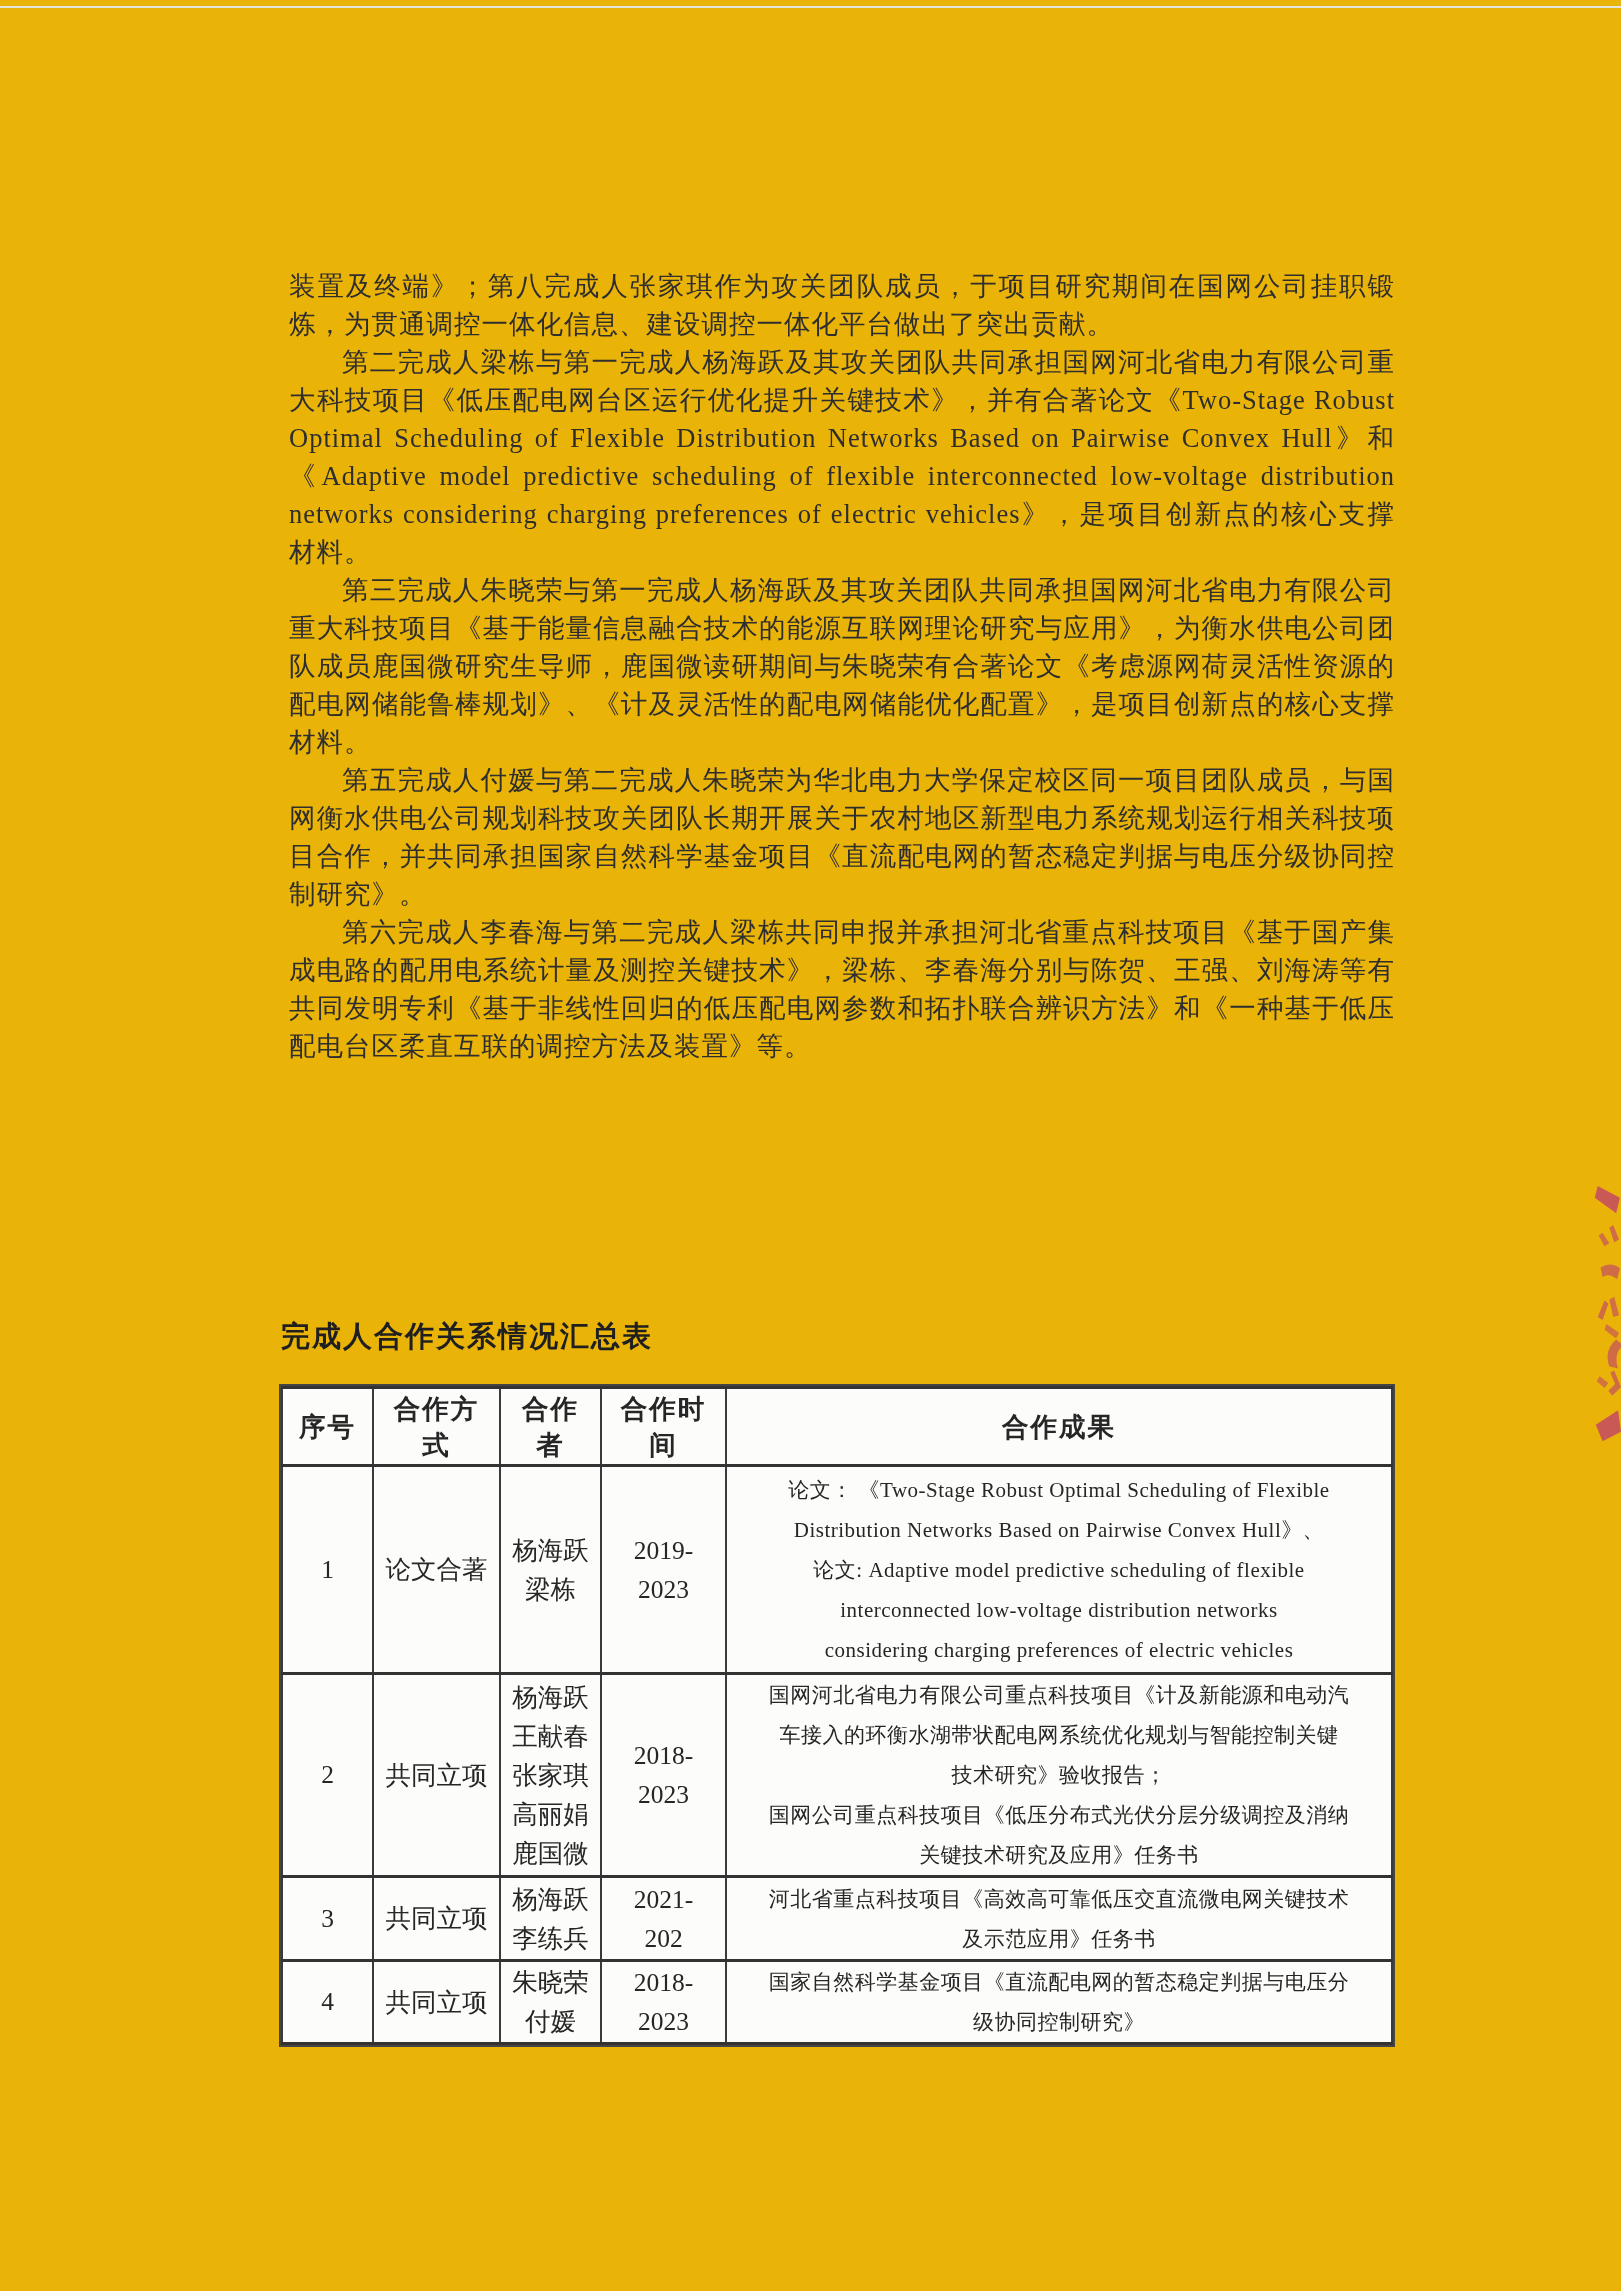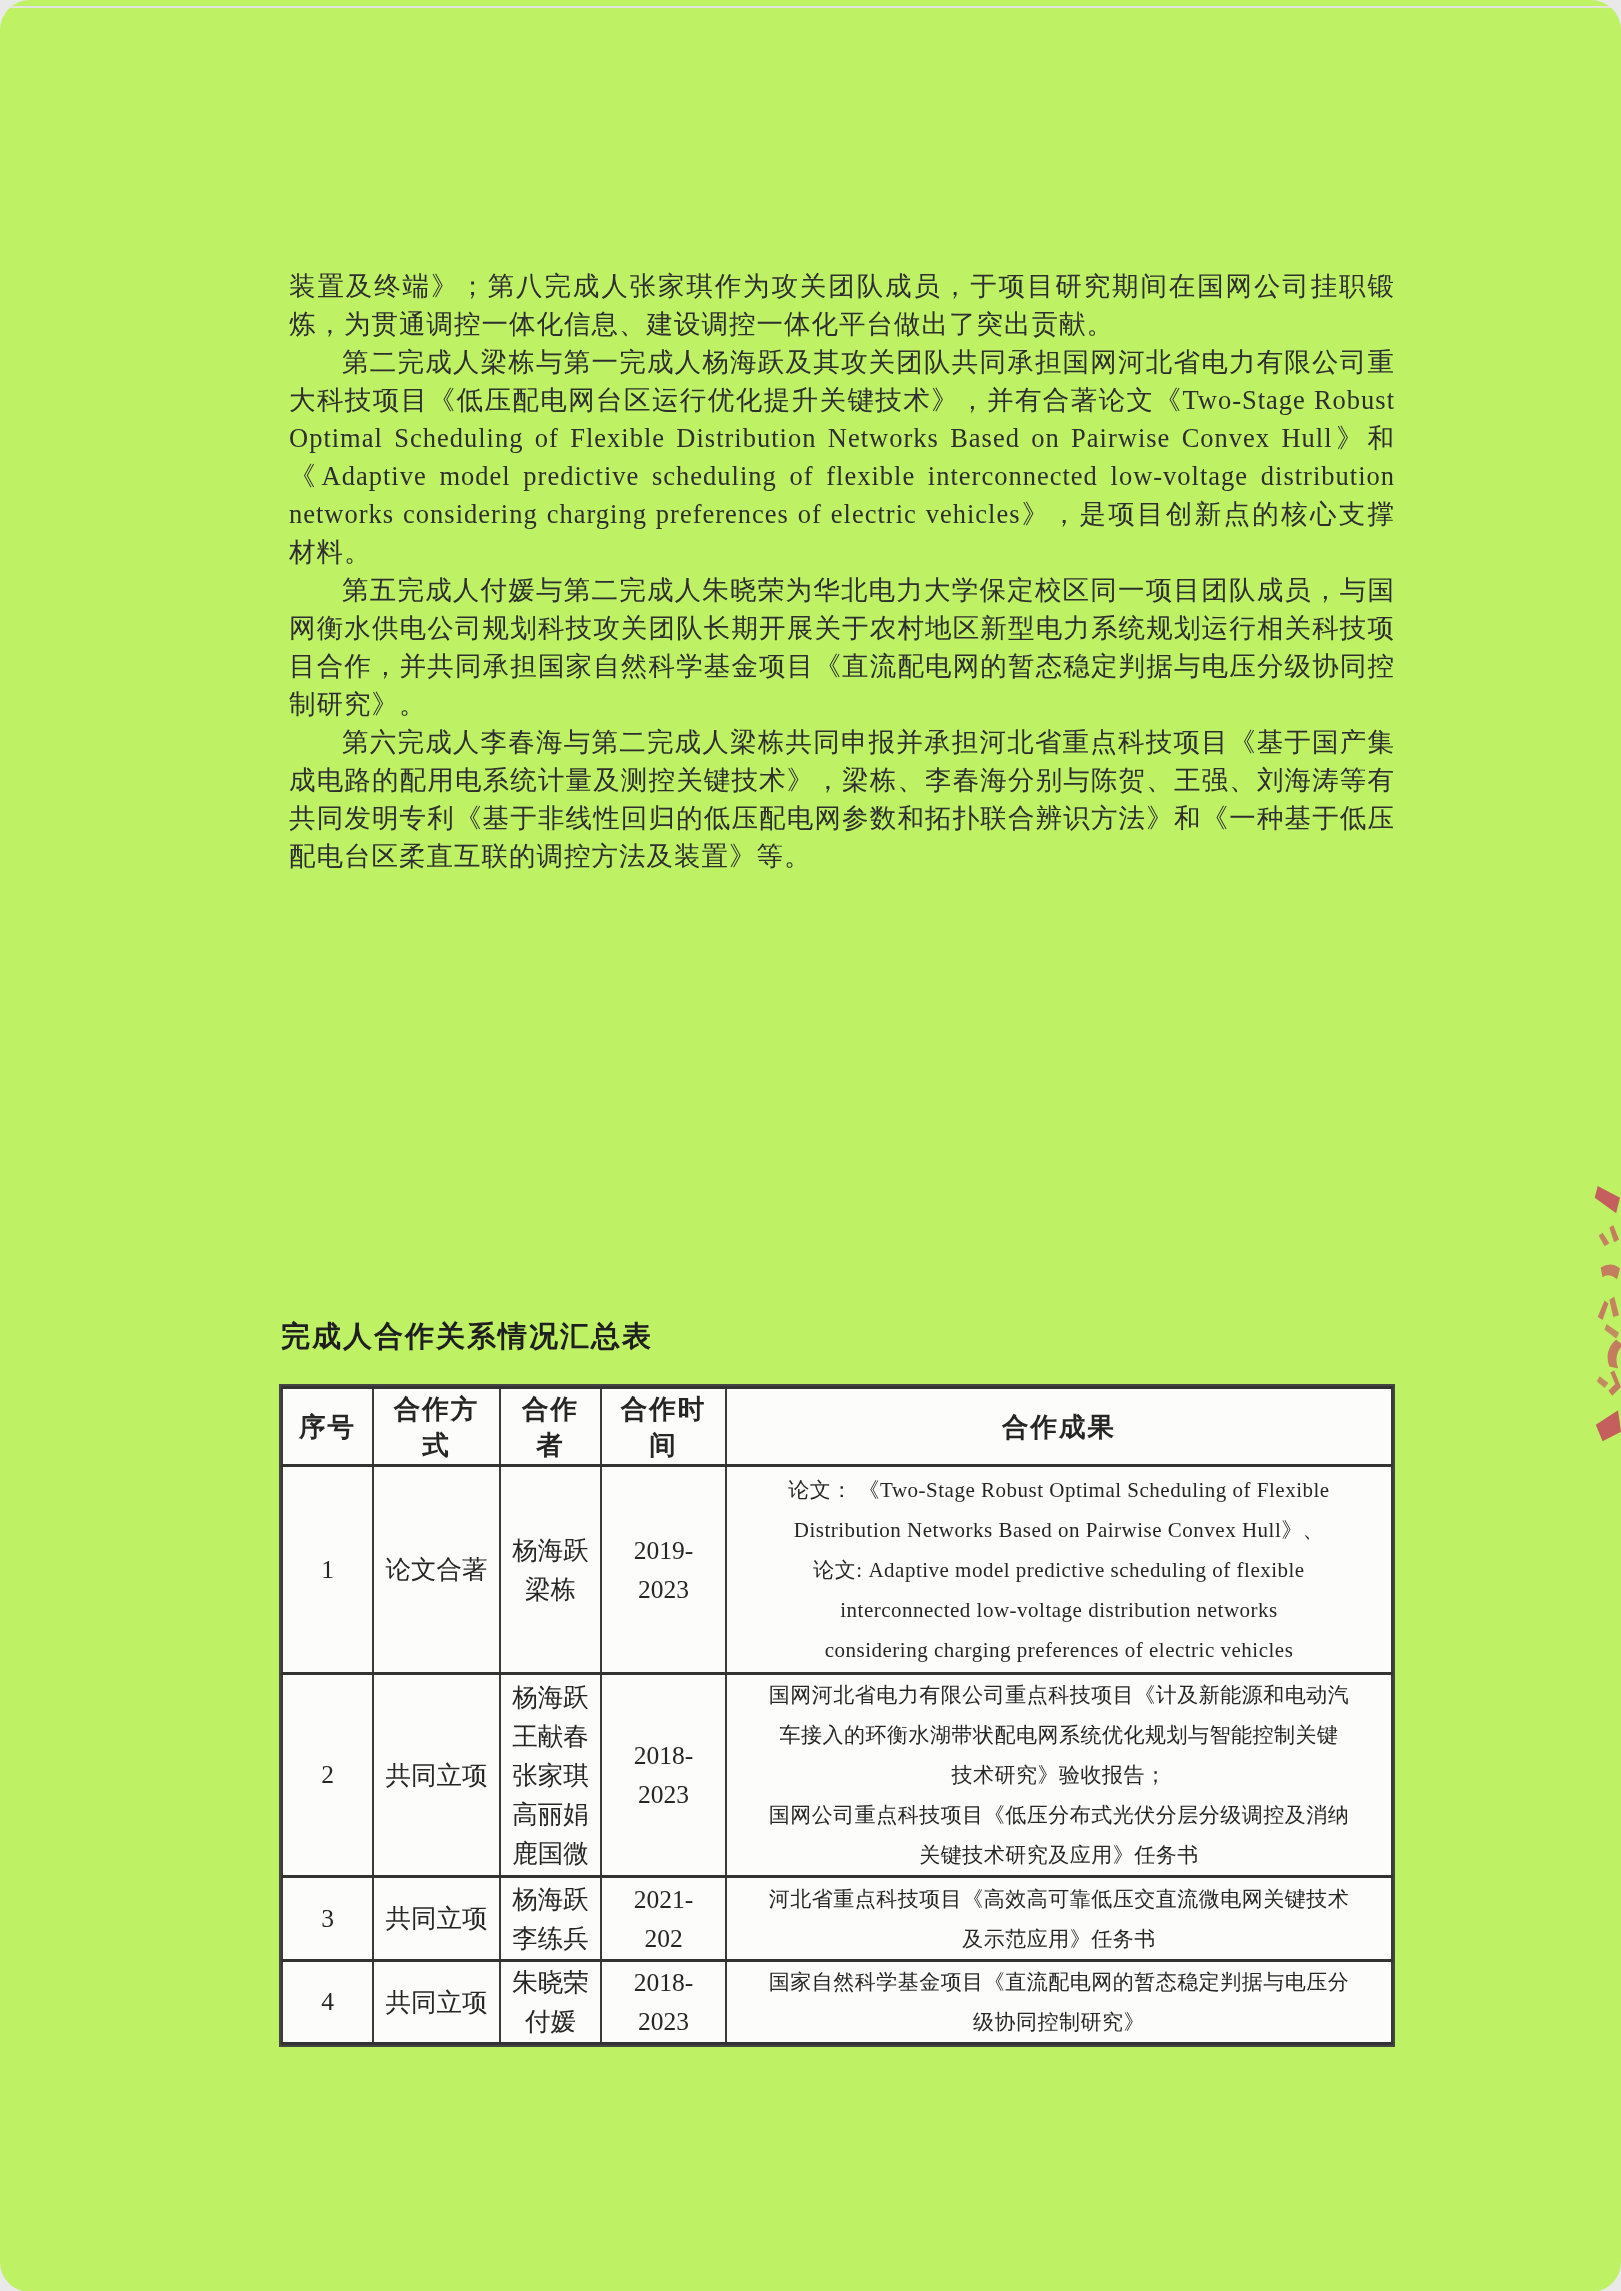--- a/index.html
+++ b/index.html
@@ -5,24 +5,23 @@
   html,body{margin:0;padding:0;}
   body{
     font-family:"Liberation Serif","DejaVu Serif",serif;
     background:#e9e9e9;
   }
   .page{
     position:relative;
     width:1621px;
     height:2292px;
     margin:0 auto;
-    background:#bef264;
+    background:#eab308;
     overflow:hidden;
     color:#2b2b2b;
-    border-radius:30px;
   }
   .top-scan-line{
     position:absolute;
     left:0; top:5.9px;
     width:100%; height:2px;
     background:#e3e3e0;
   }
   
   .body-text{
     position:absolute;
@@ -92,20 +91,21 @@
 </head>
 <body>
 
 <div class="page">
 
   <div class="top-scan-line"></div>
 
   <div class="body-text">
       <p>装置及终端》；第八完成人张家琪作为攻关团队成员，于项目研究期间在国网公司挂职锻炼，为贯通调控一体化信息、建设调控一体化平台做出了突出贡献。</p>
       <p class="ind">第二完成人梁栋与第一完成人杨海跃及其攻关团队共同承担国网河北省电力有限公司重大科技项目《低压配电网台区运行优化提升关键技术》，并有合著论文《Two-Stage Robust Optimal Scheduling of Flexible Distribution Networks Based on Pairwise Convex Hull》和《Adaptive model predictive scheduling of flexible interconnected low-voltage distribution networks considering charging preferences of electric vehicles》，是项目创新点的核心支撑材料。</p>
+      <p class="ind">第三完成人朱晓荣与第一完成人杨海跃及其攻关团队共同承担国网河北省电力有限公司重大科技项目《基于能量信息融合技术的能源互联网理论研究与应用》，为衡水供电公司团队成员鹿国微研究生导师，鹿国微读研期间与朱晓荣有合著论文《考虑源网荷灵活性资源的配电网储能鲁棒规划》、《计及灵活性的配电网储能优化配置》，是项目创新点的核心支撑材料。</p>
       <p class="ind">第五完成人付媛与第二完成人朱晓荣为华北电力大学保定校区同一项目团队成员，与国网衡水供电公司规划科技攻关团队长期开展关于农村地区新型电力系统规划运行相关科技项目合作，并共同承担国家自然科学基金项目《直流配电网的暂态稳定判据与电压分级协同控制研究》。</p>
       <p class="ind">第六完成人李春海与第二完成人梁栋共同申报并承担河北省重点科技项目《基于国产集成电路的配用电系统计量及测控关键技术》，梁栋、李春海分别与陈贺、王强、刘海涛等有共同发明专利《基于非线性回归的低压配电网参数和拓扑联合辨识方法》和《一种基于低压配电台区柔直互联的调控方法及装置》等。</p>
     </div>
 
   <div class="table-title">完成人合作关系情况汇总表</div>
 
   <table class="coop-table">
     <colgroup>
       <col style="width:91px">
       <col style="width:127px">

